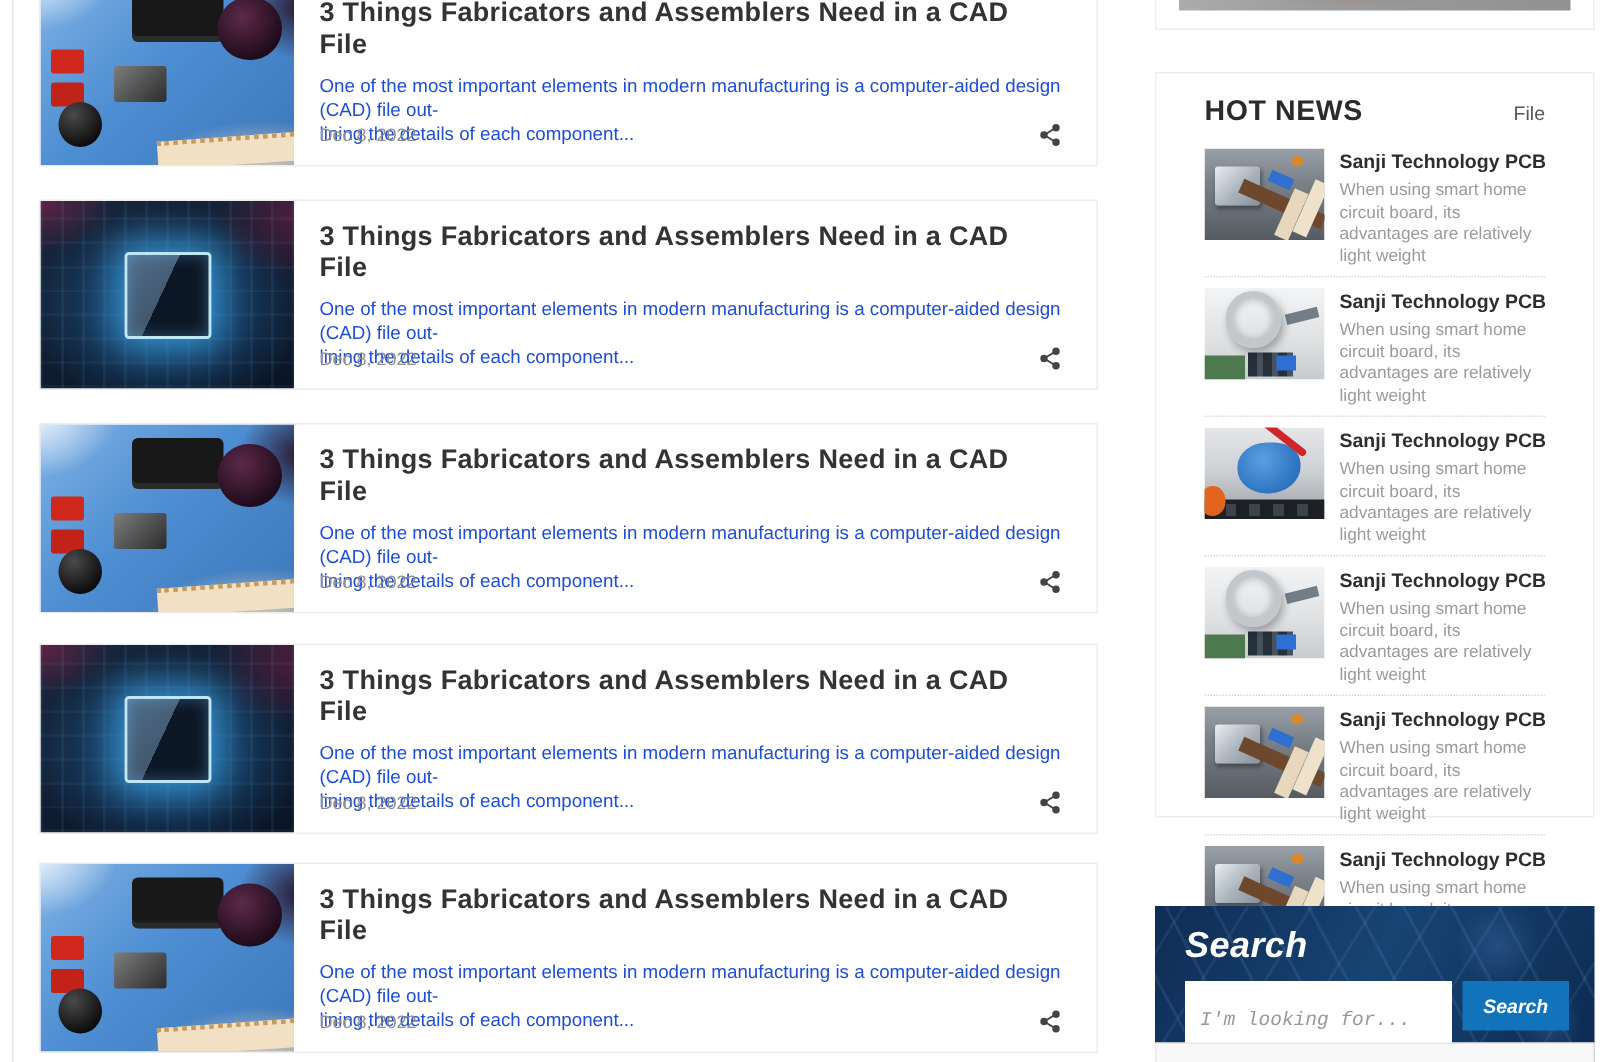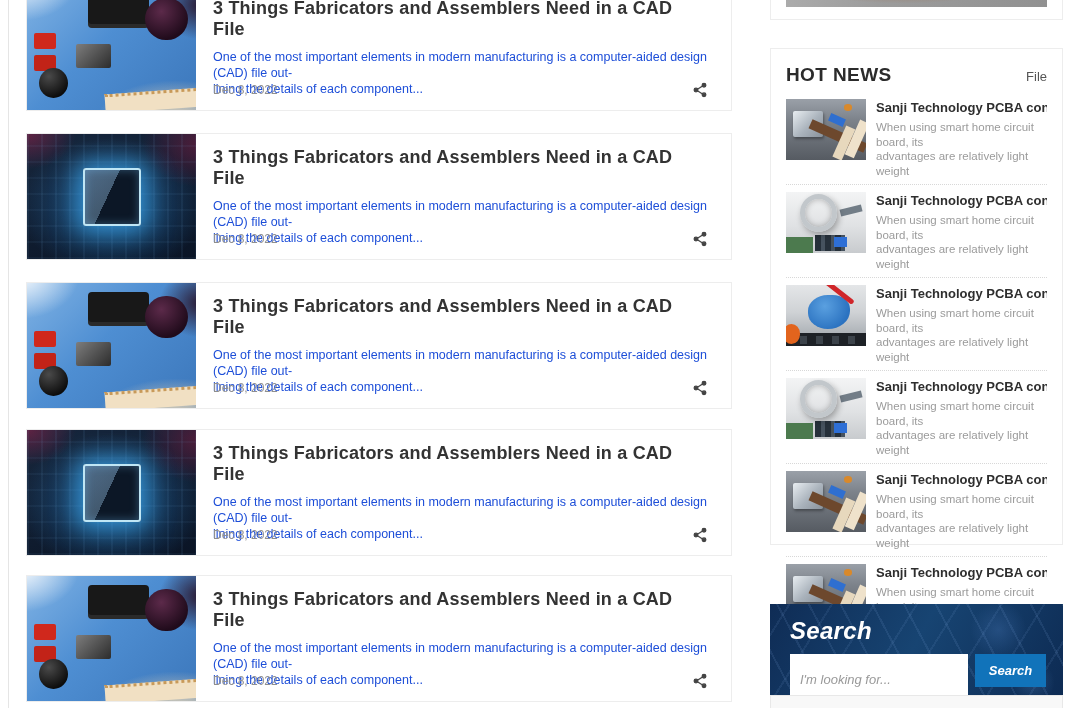--- a/index.html
+++ b/index.html
@@ -58,21 +58,21 @@
                         repeating-linear-gradient(0deg, rgba(120,180,230,.06) 0 2px, transparent 2px 16px); }
 
   
   .panel { position:absolute; left:770px; width:293px; border:1px solid #ededed; background:#fff; }
 
   .panel-top { top:-42px; height:62px; overflow:hidden; }
   .top-strip { position:absolute; left:15px; right:15px; top:0; bottom:12px;
     background: radial-gradient(130px 22px at 45% 60%, #9b7a63, rgba(155,122,99,0) 72%),
                 linear-gradient(90deg, #ababab 0%, #9c9c9c 35%, #919191 100%); }
 
-  .hot-news { top:48px; height:497px; padding:0 15px; }
+  .hot-news { top:48px; height:497px; padding:0 32px; }
   .hn-head { display:flex; justify-content:space-between; align-items:baseline; margin-top:15px; height:28px; }
   .hn-title { font-size:19px; font-weight:800; color:#2b2b2b; letter-spacing:.4px; }
   .hn-more { font-size:13px; color:#555; cursor:pointer; }
   .hn-item { display:flex; padding:7px 0 6px; border-bottom:1px dotted #d8d8d8; cursor:pointer; }
   .hn-item:last-child { border-bottom:none; }
   .hn-img { width:80px; height:61px; flex:none; margin-right:10px; position:relative; overflow:hidden; }
   .hn-txt { flex:1; min-width:0; padding-top:1px; }
   .hn-item-title { font-size:13px; font-weight:bold; color:#2e2e2e; white-space:nowrap; overflow:hidden; }
   .hn-item-desc { margin-top:5px; font-size:11.5px; line-height:14.5px; color:#9b9b9b; }
 
@@ -112,21 +112,21 @@
   .search-panel { position:absolute; left:770px; top:572px; width:293px; height:104px; padding:13px 16px 0 20px;
     background:
       radial-gradient(40px 40px at 78% 25%, rgba(90,140,210,.25), rgba(90,140,210,0) 70%),
       radial-gradient(30px 30px at 90% 75%, rgba(120,170,230,.2), rgba(120,170,230,0) 70%),
       repeating-linear-gradient(62deg, rgba(130,170,225,0) 0 26px, rgba(130,170,225,.12) 26px 28px),
       repeating-linear-gradient(-58deg, rgba(130,170,225,0) 0 34px, rgba(130,170,225,.1) 34px 36px),
       linear-gradient(118deg, #0f2c55 0%, #174472 48%, #0d2a52 100%); margin-top: 32px; }
   .search-title { color:#fff; font-size:24px; font-weight:bold; font-style:italic; letter-spacing:.3px; }
   .search-row { display:flex; margin-top:9px; }
   .search-input { width:178px; height:50px; border:none; outline:none; background:#fff;
-    padding:0 10px; font-family:Liberation Sans, sans-serif; font-size:13px; color:#333; }
+    padding:0 10px; font-family:Liberation Mono, monospace; font-size:13px; color:#333; }
   .search-input::placeholder { color:#999; font-style:italic; }
   .search-btn { width:71px; height:33px; margin-left:7px; border:none; background:#1173ba; color:#fff;
     font-family:"Liberation Sans", sans-serif; font-size:13px; font-weight:bold; font-style:italic; cursor:pointer; }
 
   .panel-bottom { top:695px; height:20px; background:#f8f8f8; border-color:#e8e8e8; }
 </style>
 </head>
 <body>
 
 <div class="page">

